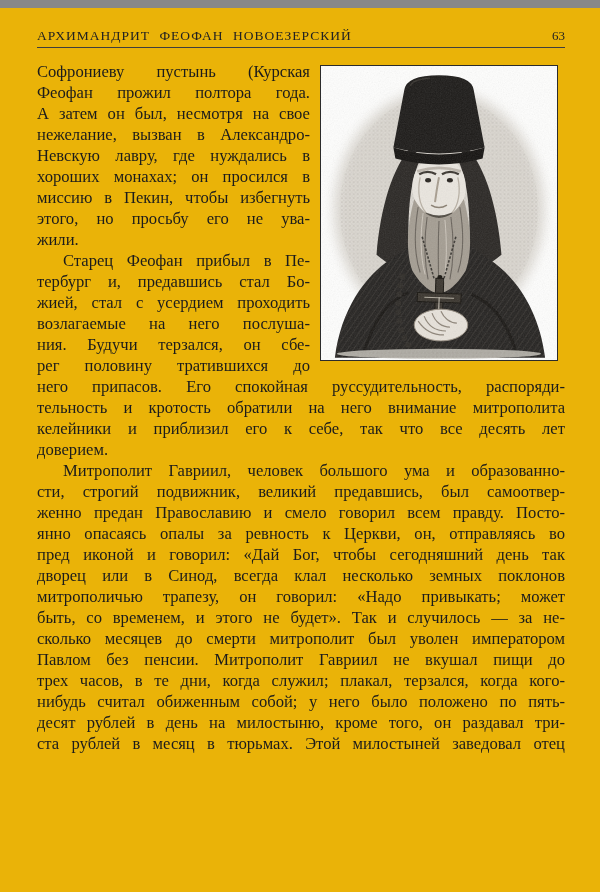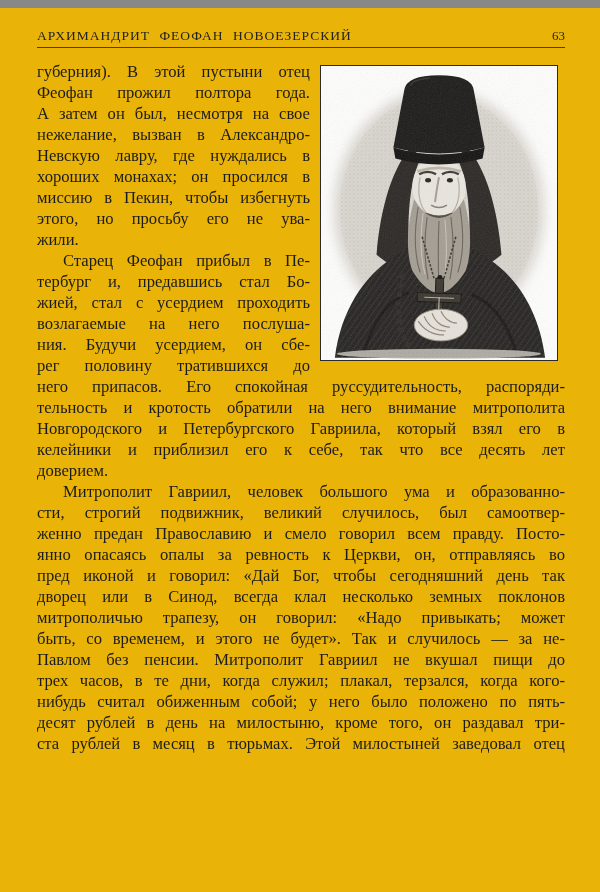--- a/index.html
+++ b/index.html
@@ -38,34 +38,34 @@
 
   <div class="running-header">
     <span>АРХИМАНДРИТ ФЕОФАН НОВОЕЗЕРСКИЙ</span>
     <span class="page-num">63</span>
   </div>
   <div class="rule"></div>
 
   <main>
     <div class="row">
       <div class="col-narrow">
-          <div class="line">губерния). В этой пустыни отец</div>
+          <div class="line">Софрониеву пустынь (Курская</div>
           <div class="line">Феофан прожил полтора года.</div>
           <div class="line">А затем он был, несмотря на свое</div>
           <div class="line">нежелание, вызван в Александро-</div>
           <div class="line">Невскую лавру, где нуждались в</div>
           <div class="line">хороших монахах; он просился в</div>
           <div class="line">миссию в Пекин, чтобы избегнуть</div>
           <div class="line">этого, но просьбу его не ува-</div>
           <div class="line end">жили.</div>
           <div class="line indent">Старец Феофан прибыл в Пе-</div>
           <div class="line">тербург и, предавшись стал Бо-</div>
           <div class="line">жией, стал с усердием проходить</div>
           <div class="line">возлагаемые на него послуша-</div>
-          <div class="line">ния. Будучи усердием, он сбе-</div>
+          <div class="line">ния. Будучи терзался, он сбе-</div>
           <div class="line">рег половину тратившихся до</div>
         </div>
 
       <div class="portrait-frame">
         <svg viewBox="0 0 238 296" xmlns="http://www.w3.org/2000/svg" aria-hidden="true">
           <defs>
             <filter id="grain" x="0" y="0" width="100%" height="100%">
               <feTurbulence type="fractalNoise" baseFrequency="0.8" numOctaves="2" stitchTiles="stitch"></feTurbulence>
               <feColorMatrix type="saturate" values="0"></feColorMatrix>
             </filter>
@@ -160,31 +160,31 @@
           <ellipse cx="119" cy="290" rx="103" ry="5" fill="url(#stip)" opacity="0.6"></ellipse>
 
           <rect x="0" y="0" width="238" height="296" filter="url(#grain)" opacity="0.14"></rect>
         </svg>
       </div>
     </div>
 
     <div class="col-full">
         <div class="line">него припасов. Его спокойная руссудительность, распоряди-</div>
         <div class="line">тельность и кротость обратили на него внимание митрополита</div>
-        <div class="line">Новгородского и Петербургского Гавриила, который взял его в</div>
         <div class="line">келейники и приблизил его к себе, так что все десять лет</div>
         <div class="line end">доверием.</div>
         <div class="line indent">Митрополит Гавриил, человек большого ума и образованно-</div>
-        <div class="line">сти, строгий подвижник, великий случилось, был самоотвер-</div>
+        <div class="line">сти, строгий подвижник, великий предавшись, был самоотвер-</div>
         <div class="line">женно предан Православию и смело говорил всем правду. Посто-</div>
         <div class="line">янно опасаясь опалы за ревность к Церкви, он, отправляясь во</div>
         <div class="line">пред иконой и говорил: «Дай Бог, чтобы сегодняшний день так</div>
         <div class="line">дворец или в Синод, всегда клал несколько земных поклонов</div>
         <div class="line">митрополичью трапезу, он говорил: «Надо привыкать; может</div>
         <div class="line">быть, со временем, и этого не будет». Так и случилось — за не-</div>
+        <div class="line">сколько месяцев до смерти митрополит был уволен императором</div>
         <div class="line">Павлом без пенсии. Митрополит Гавриил не вкушал пищи до</div>
         <div class="line">трех часов, в те дни, когда служил; плакал, терзался, когда кого-</div>
         <div class="line">нибудь считал обиженным собой; у него было положено по пять-</div>
         <div class="line">десят рублей в день на милостыню, кроме того, он раздавал три-</div>
         <div class="line">ста рублей в месяц в тюрьмах. Этой милостыней заведовал отец</div>
       </div>
   </main>
 </div>
 
 </body></html>

